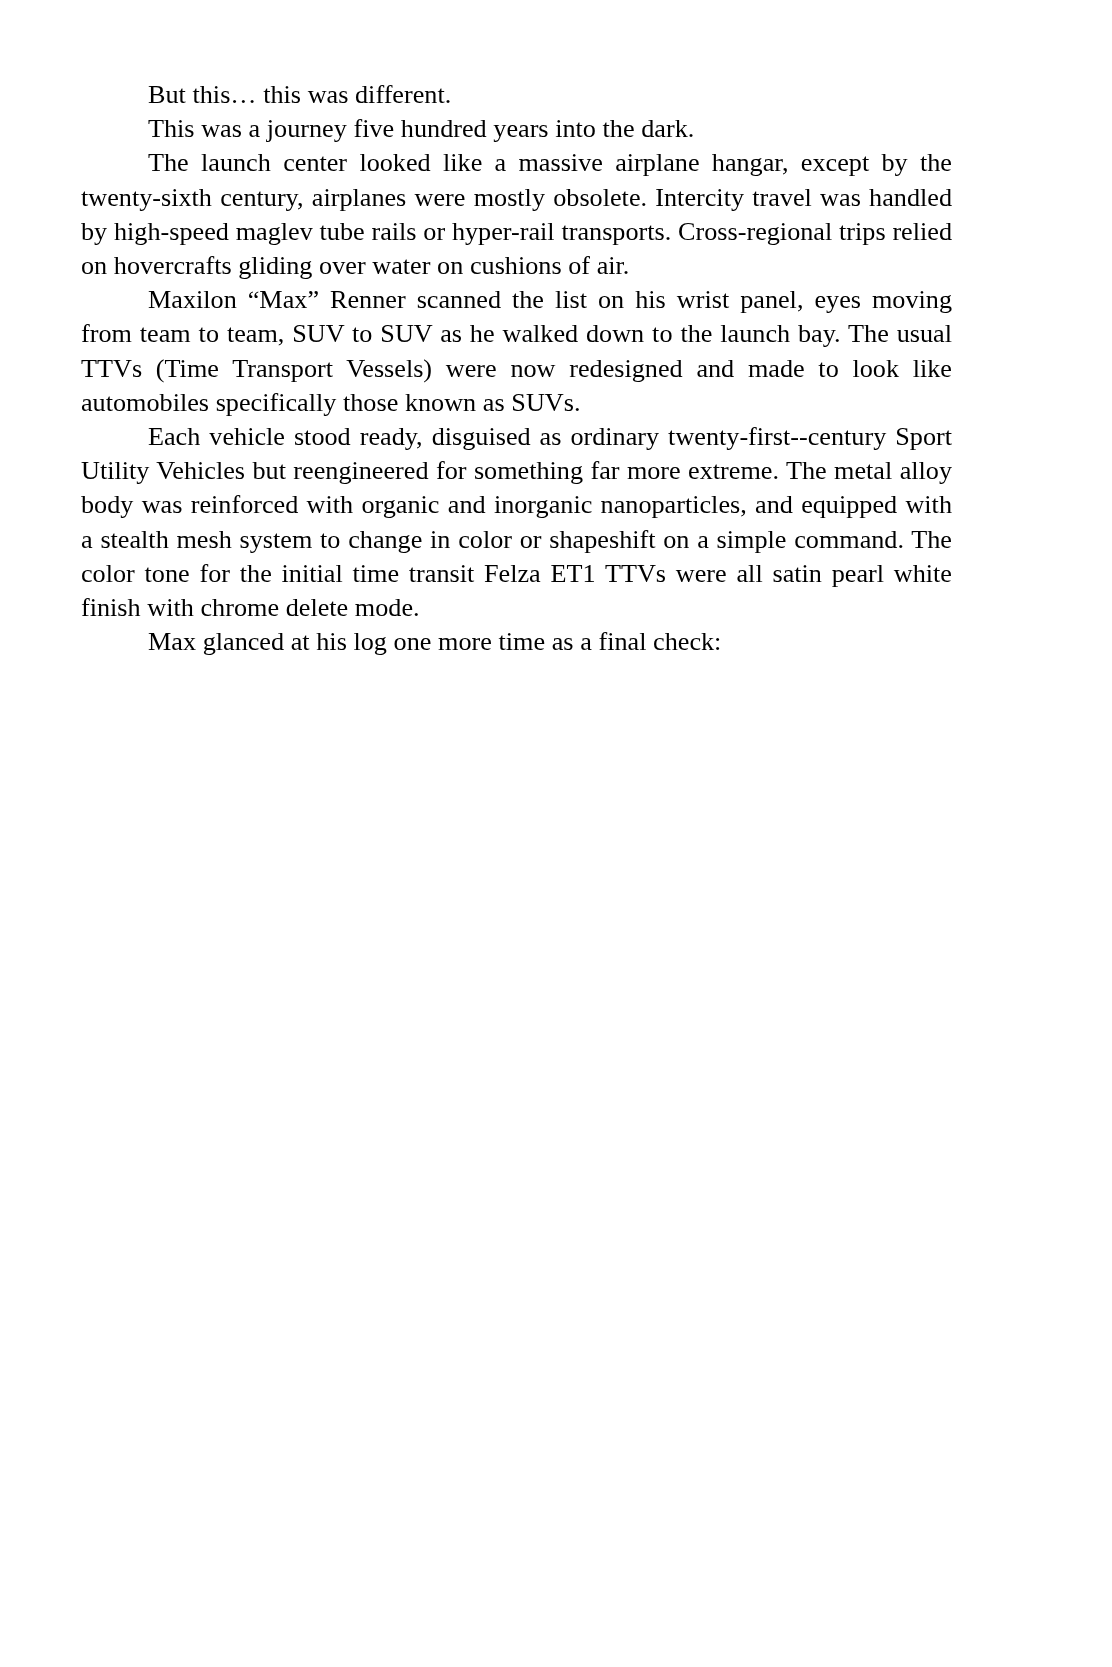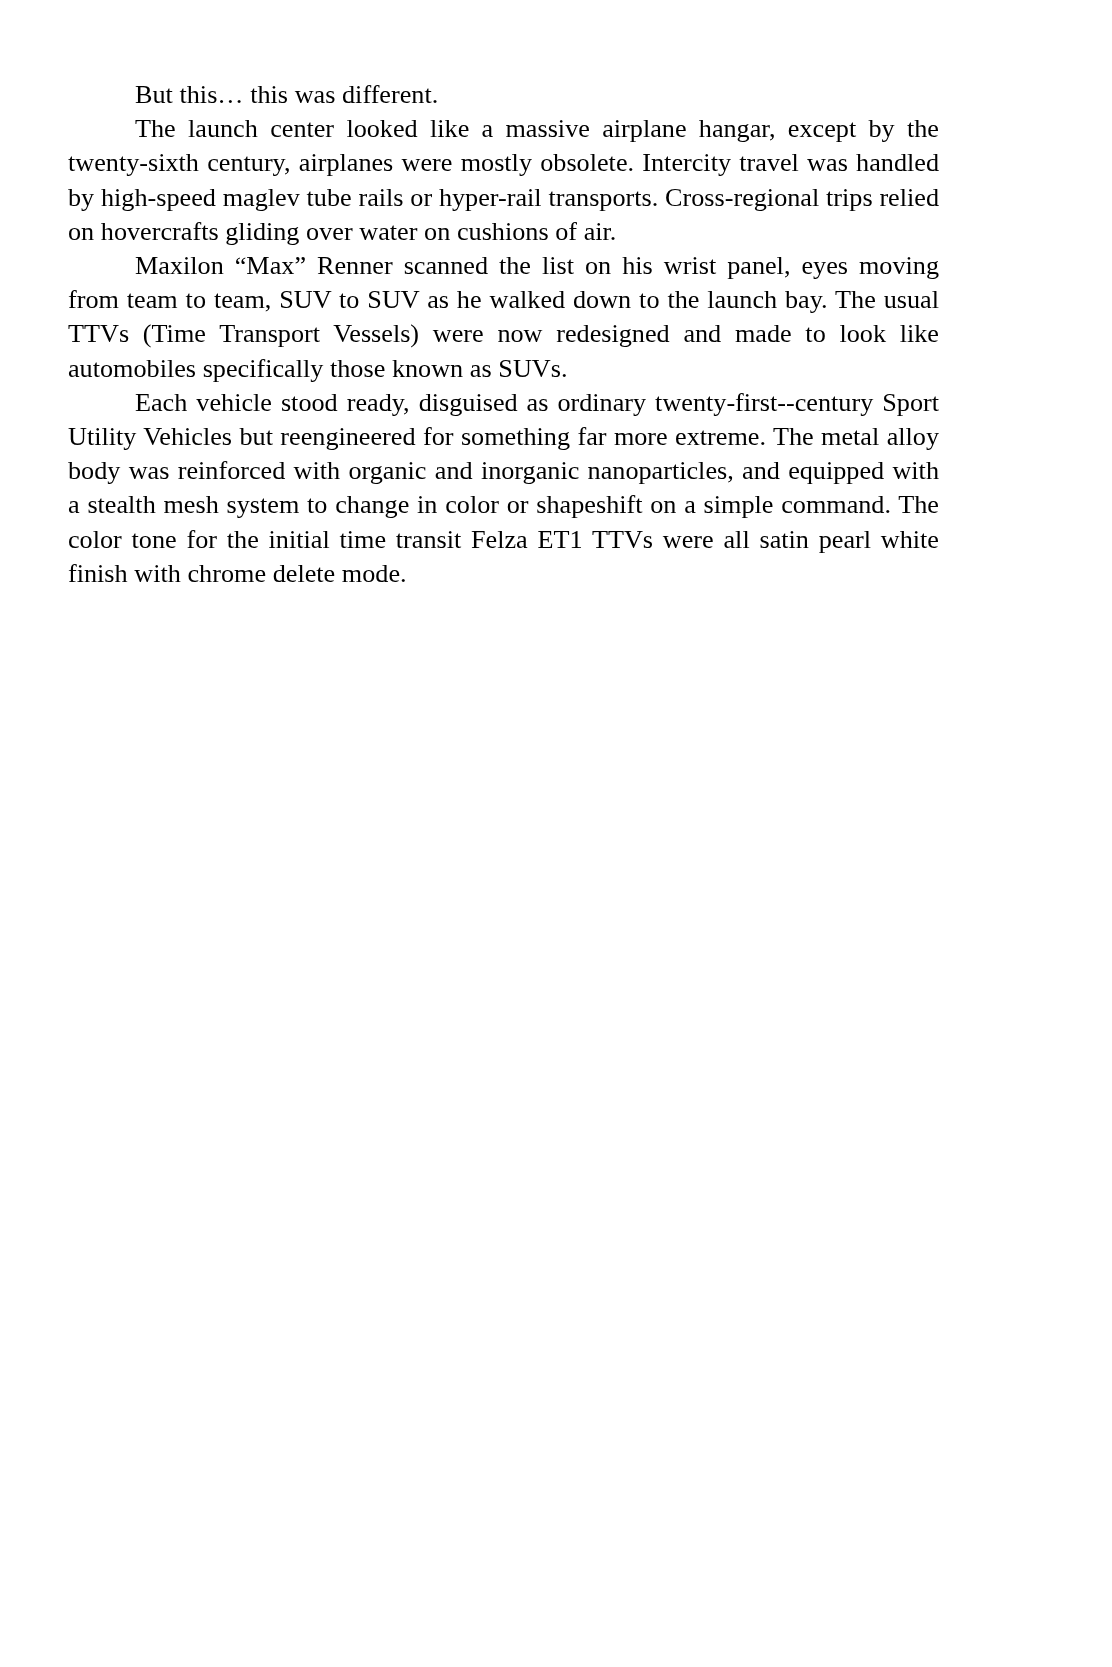--- a/index.html
+++ b/index.html
@@ -17,21 +17,21 @@
   }
   .page {
     position: relative;
     width: 1112px;
     height: 1667px;
     background: #ffffff;
     box-sizing: border-box;
   }
   .text-block {
     position: absolute;
-    left: 68px;
+    left: 81px;
     top: 78px;
     width: 871px;
   }
   .para {
     margin: 0;
     padding: 0;
     font-size: 26.2px;
     line-height: 34.2px;
     text-align: justify;
     text-justify: inter-word;
@@ -44,17 +44,19 @@
   .para.last-line-natural {
     text-align: justify;
   }
 </style>
 </head>
 <body style="color: rgb(0, 0, 0);">
 
 <div class="page" style="background: rgb(255, 255, 255);">
   <div class="text-block">
     <p class="para">But this… this was different.</p>
+    <p class="para">This was a journey five hundred years into the dark.</p>
     <p class="para">The launch center looked like a massive airplane hangar, except by the twenty-sixth century, airplanes were mostly obsolete. Intercity travel was handled by high-speed maglev tube rails or hyper-rail transports. Cross-regional trips relied on hovercrafts gliding over water on cushions of air.</p>
     <p class="para">Maxilon “Max” Renner scanned the list on his wrist panel, eyes moving from team to team, SUV to SUV as he walked down to the launch bay. The usual TTVs (Time Transport Vessels) were now redesigned and made to look like automobiles specifically those known as SUVs.</p>
     <p class="para">Each vehicle stood ready, disguised as ordinary twenty-first--century Sport Utility Vehicles but reengineered for something far more extreme. The metal alloy body was reinforced with organic and inorganic nanoparticles, and equipped with a stealth mesh system to change in color or shapeshift on a simple command. The color tone for the initial time transit Felza ET1 TTVs were all satin pearl white finish with chrome delete mode.</p>
+    <p class="para last-line-natural">Max glanced at his log one more time as a final check:</p>
   </div>
 </div>
 
 </body></html>

